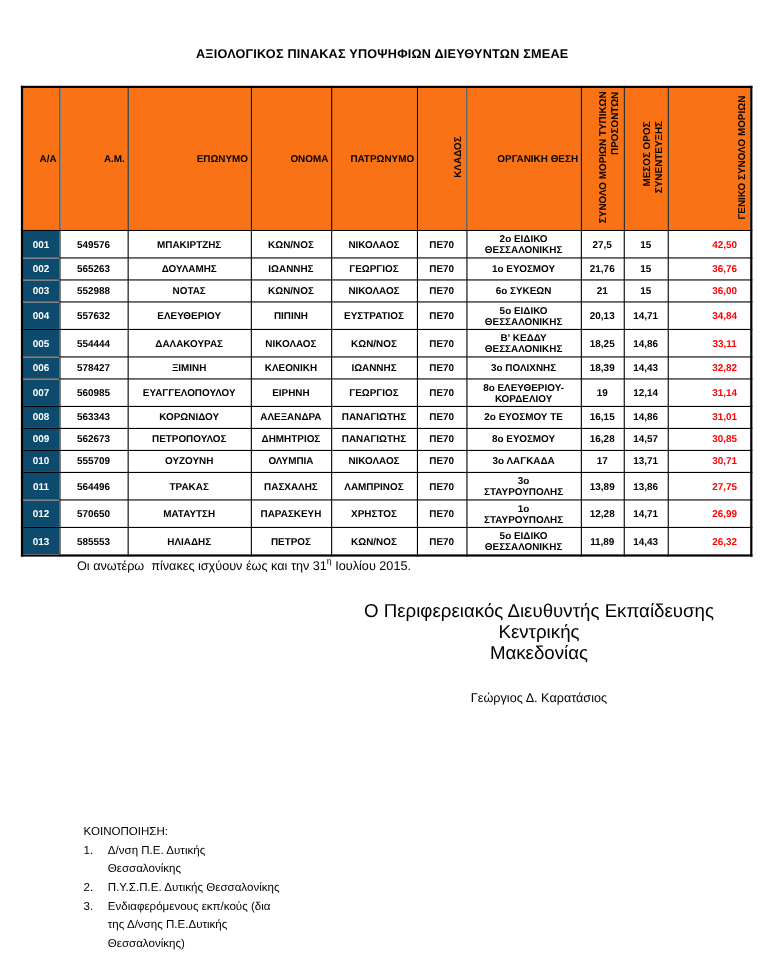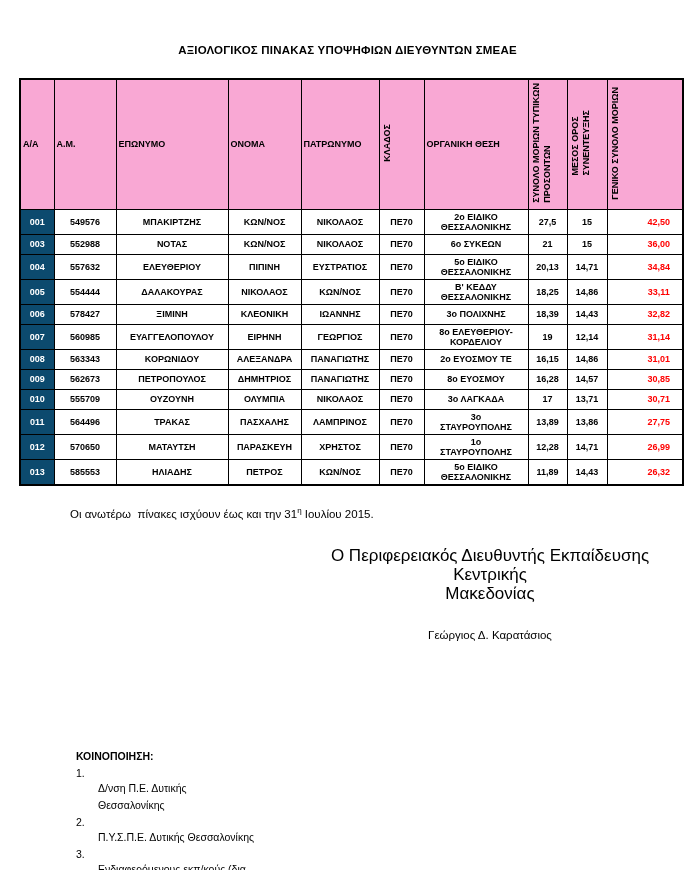--- a/index.html
+++ b/index.html
@@ -6,43 +6,43 @@
   body{width:695px;height:870px;font-family:"Liberation Sans",sans-serif;color:#000;position:relative;}
   .page{position:relative;width:695px;height:870px;background:#fff;overflow:hidden;}
 
   .title{position:absolute;top:42px;left:0;width:695px;text-align:center;
          font-weight:bold;font-size:11.5px;line-height:16px;letter-spacing:0.2px;}
 
   .table-wrap{position:absolute;top:78px;left:19px;}
   table{border-collapse:collapse;table-layout:fixed;border:2px solid #000;}
   th,td{border:1px solid #000;overflow:hidden;}
   thead tr{height:130px;}
-  thead th{background:#f9a8d4;font-weight:bold;font-size:9px;line-height:10.5px;
-           text-align:left;vertical-align:middle;padding:2px;}
+  thead th{background:#f97316;font-weight:bold;font-size:9px;line-height:10.5px;
+           text-align:right;vertical-align:middle;padding:2px;}
   .vert{writing-mode:vertical-rl;transform:rotate(180deg);white-space:pre-line;
         display:inline-block;max-height:122px;line-height:11px;}
   tbody td{font-size:9px;font-weight:bold;line-height:10px;text-align:center;
            vertical-align:middle;padding:2px 2px;background:#fff;}
   tbody tr{height:20px;}
   td.c-aa{background:#0c4a6e;color:#fff;}
   td.c-org{white-space:pre-line;}
   td.c-total{color:#FF0000;padding-left:30px;}
 
   .note{position:absolute;top:506px;left:70px;font-size:11.5px;white-space:pre-wrap;}
   .note sup{font-size:8px;}
 
   .sig{position:absolute;top:546px;left:320px;width:340px;text-align:center;
        font-size:17px;line-height:19px;}
   .sig-name{position:absolute;top:629px;left:320px;width:340px;text-align:center;font-size:11.5px;}
 
   .dist{position:absolute;top:748px;left:76px;width:220px;font-size:10.5px;line-height:17px;}
-  .dist-head{font-weight:bold;}
+  .dist-head{font-weight:normal;}
   .dist-item{display:flex;}
   .dist-num{width:22px;flex:0 0 22px;}
-  .dist-text{white-space:pre-line;margin-top:15px;}
+  .dist-text{white-space:pre-line;}
 </style>
 </head>
 <body>
 
 <div class="page">
 
   <div class="title">
     <div>ΑΞΙΟΛΟΓΙΚΟΣ ΠΙΝΑΚΑΣ ΥΠΟΨΗΦΙΩΝ ΔΙΕΥΘΥΝΤΩΝ ΣΜΕΑΕ</div>
   </div>
 
@@ -84,20 +84,32 @@
             <td class="c-name">ΚΩΝ/ΝΟΣ</td>
             <td class="c-patronym">ΝΙΚΟΛΑΟΣ</td>
             <td class="c-klados">ΠΕ70</td>
             <td class="c-org">2ο ΕΙΔΙΚΟ
 ΘΕΣΣΑΛΟΝΙΚΗΣ</td>
             <td class="c-sum">27,5</td>
             <td class="c-avg">15</td>
             <td class="c-total">42,50</td>
           </tr>
           <tr>
+            <td class="c-aa">002</td>
+            <td class="c-am">565263</td>
+            <td class="c-surname">ΔΟΥΛΑΜΗΣ</td>
+            <td class="c-name">ΙΩΑΝΝΗΣ</td>
+            <td class="c-patronym">ΓΕΩΡΓΙΟΣ</td>
+            <td class="c-klados">ΠΕ70</td>
+            <td class="c-org">1ο ΕΥΟΣΜΟΥ</td>
+            <td class="c-sum">21,76</td>
+            <td class="c-avg">15</td>
+            <td class="c-total">36,76</td>
+          </tr>
+          <tr>
             <td class="c-aa">003</td>
             <td class="c-am">552988</td>
             <td class="c-surname">ΝΟΤΑΣ</td>
             <td class="c-name">ΚΩΝ/ΝΟΣ</td>
             <td class="c-patronym">ΝΙΚΟΛΑΟΣ</td>
             <td class="c-klados">ΠΕ70</td>
             <td class="c-org">6ο ΣΥΚΕΩΝ</td>
             <td class="c-sum">21</td>
             <td class="c-avg">15</td>
             <td class="c-total">36,00</td>

